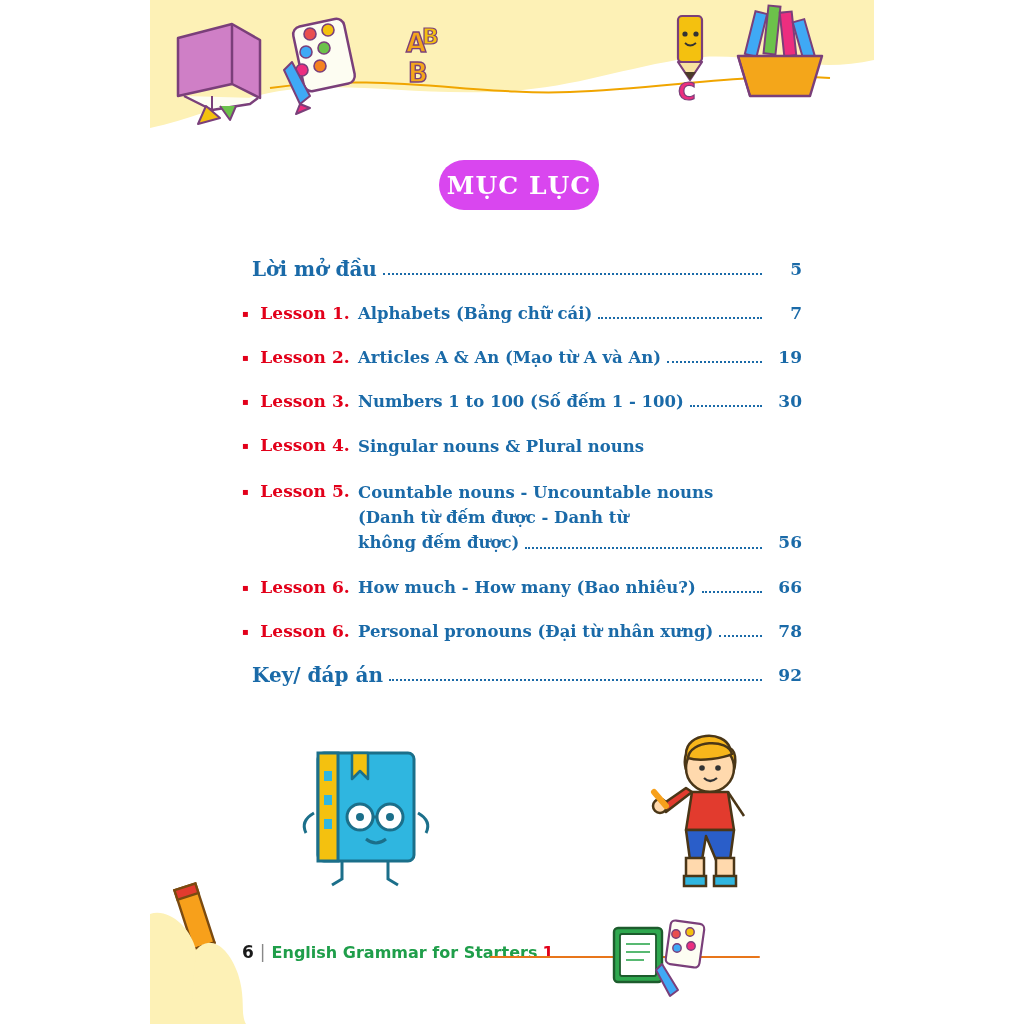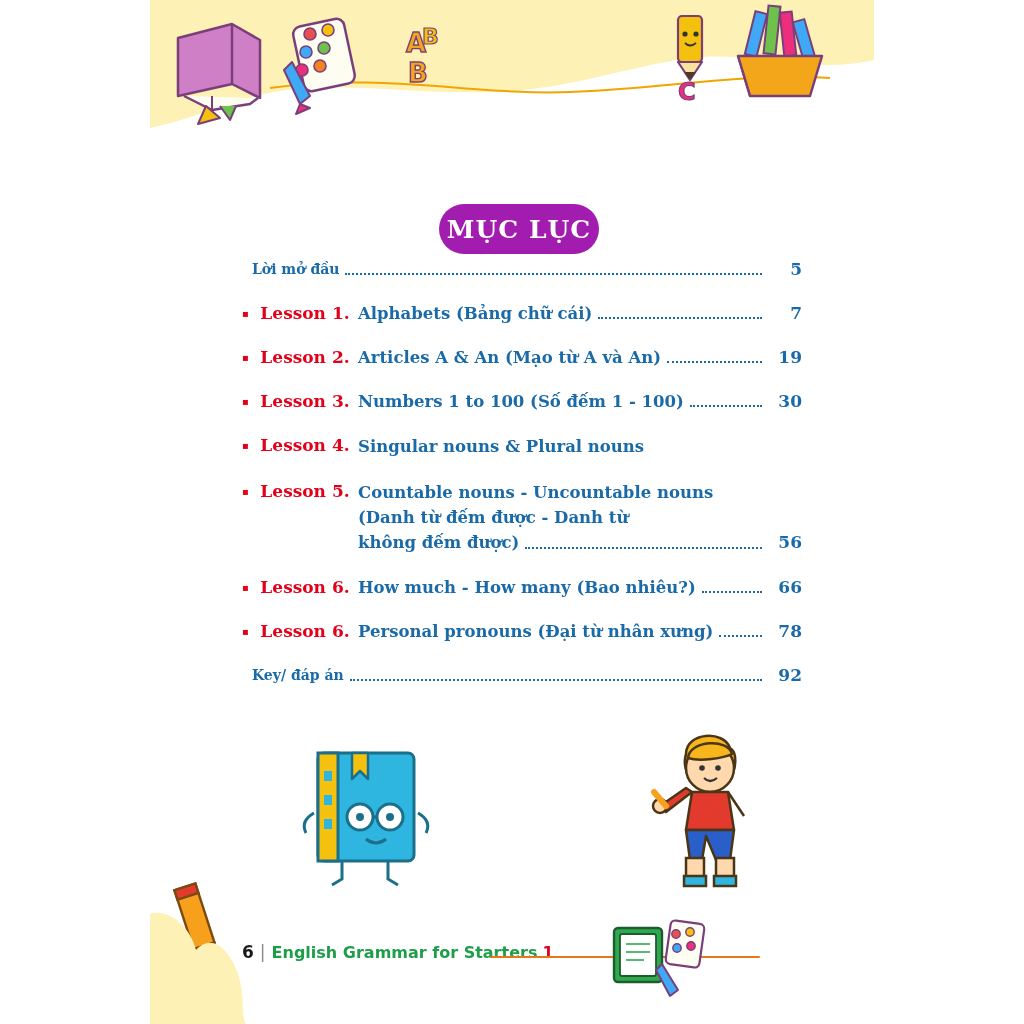--- a/index.html
+++ b/index.html
@@ -40,31 +40,30 @@
     overflow: hidden;
   }
 
   
   .title-pill {
     position: absolute;
     left: 289px;
     top: 160px;
     width: 160px;
     height: 50px;
-    background: #a21caf;
+    background: #d946ef;
     border-radius: 25px;
     color: #ffffff;
     font-family: "DejaVu Serif", serif;
     font-weight: bold;
     font-size: 25px;
     letter-spacing: 1px;
     display: flex;
     align-items: center;
     justify-content: center;
-    margin-top: 44px;
   }
 
   
   .toc {
     position: absolute;
     left: 92px;
     top: 258px;
     width: 560px;
   }
   .toc-row {
@@ -101,21 +100,21 @@
     align-items: flex-end;
     line-height: 23px;
   }
   .entry-text {
     color: #1a6aa8;
     font-weight: bold;
     font-size: 16.5px;
     white-space: nowrap;
   }
   .plain .entry-text {
-    font-size: 14px;
+    font-size: 20px;
   }
   .dots {
     flex: 1 1 auto;
     border-bottom: 2.5px dotted #1a6aa8;
     margin: 0 6px 6px 6px;
     min-width: 10px;
     height: 1px;
   }
   .dots.nodots {
     border-bottom: none;

